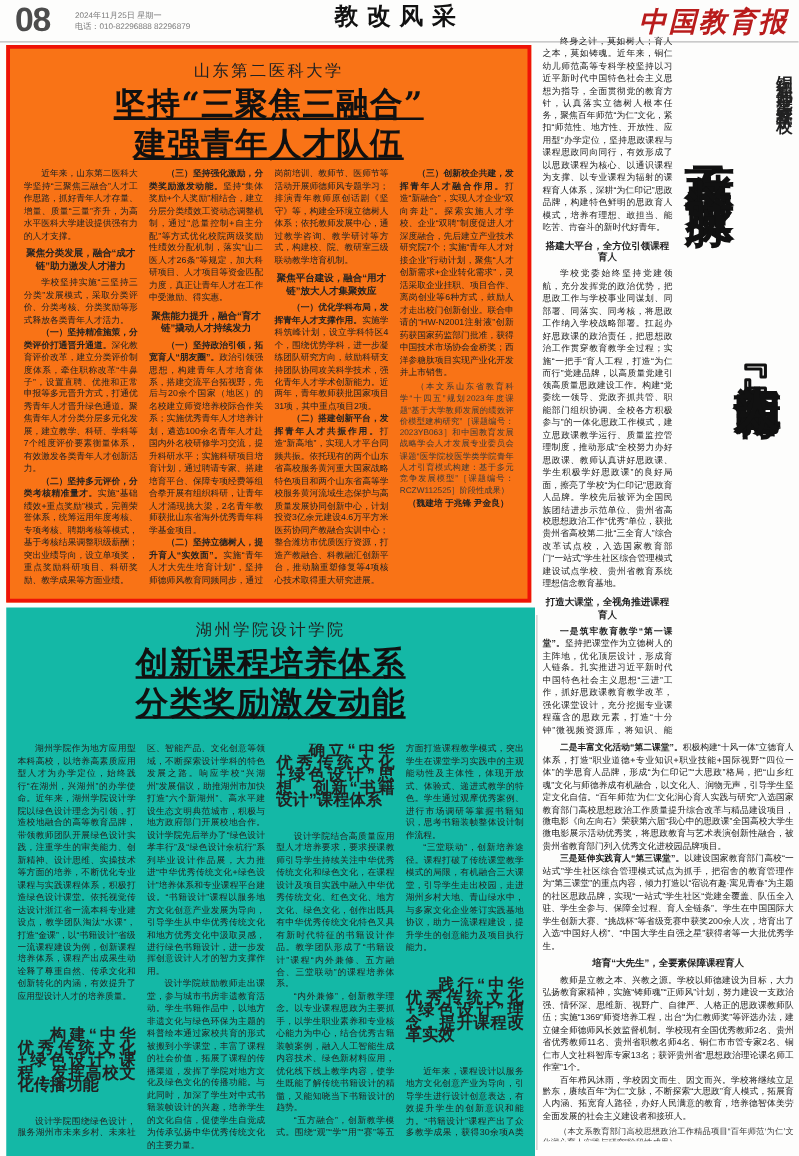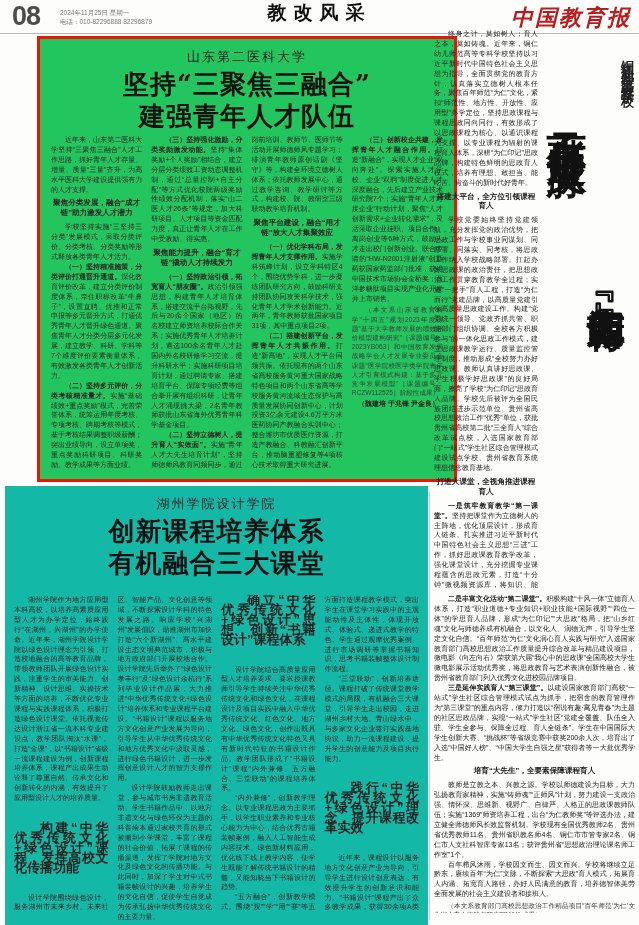--- a/index.html
+++ b/index.html
@@ -9,24 +9,24 @@
   
   .hdr-rule{position:absolute;left:0;right:0;top:33px;border-top:1px solid #b9b9b9;}
   .pagenum{position:absolute;left:12px;top:1px;font-size:27px;font-weight:bold;color:#4c4c4c;letter-spacing:-1px;}
   .hdr-meta{position:absolute;left:60px;top:8px;font-size:6.5px;line-height:9px;color:#7a7a7a;}
   .section-title{position:absolute;left:0;right:0;top:0;text-align:center;font-size:19px;
        font-weight:900;letter-spacing:7px;color:#111;}
   .masthead{position:absolute;right:8px;top:3px;font-size:22px;font-weight:bold;
        font-family:"DejaVu Serif",serif;font-style:italic;letter-spacing:2px;color:#b91c1c;}
   
   .redbox{position:absolute;left:5px;top:36px;width:420px;height:446px;
-       border:3px solid #ee1307;box-sizing:border-box;background:#22c55e;margin-left:32px;}
+       border:3px solid #ee1307;box-sizing:border-box;background:#f97316;}
   .kicker{text-align:center;font-size:13px;color:#222;margin-top:9px;letter-spacing:2px;}
   .headline{text-align:center;font-size:26px;line-height:32px;font-weight:bold;
-       font-family:"DejaVu Serif",serif;color:#111;margin-top:2px;letter-spacing:1px;}
+       font-family:"DejaVu Serif",serif;color:#111;margin-top:2px;letter-spacing:1px;text-decoration:underline;}
   
   .cols{position:absolute;font-size:7px;line-height:9.9px;text-align:justify;
        overflow:hidden;column-fill:auto;color:#222;}
   .cols-main{left:11px;right:11px;top:96px;bottom:5px;column-count:4;column-gap:9px;}
   .bottom-art{position:absolute;left:5px;top:486px;width:423px;height:439px;background:#14b8a6;}
   .cols-bottom{left:9px;right:9px;top:109px;bottom:3px;column-count:4;column-gap:9px;}
   
   p.blk-p{margin:0;text-indent:2em;}
   p.blk-h{margin:4px 0;text-indent:0;text-align:center;font-weight:bold;font-size:7.6px;}
   p.blk-hl{margin:20px 0;text-indent:2em;font-weight:bold;font-size:13px;}
@@ -105,21 +105,21 @@
       <p class="blk-p">百年栉风沐雨，学校因文而生、因文而兴。学校将继续立足黔东，赓续百年“为仁”文脉，不断探索“大思政”育人模式，拓展育人内涵、拓宽育人路径，办好人民满意的教育，培养德智体美劳全面发展的社会主义建设者和接班人。</p>
       <p class="blk-note">（本文系教育部门高校思想政治工作精品项目“百年师范‘为仁’文化润心育人实践与研究”阶段性成果）</p>
     </div>
 </div>
 <div class="v-rule"></div>
 
 <div class="bottom-art">
   <div class="kicker">湖州学院设计学院</div>
   <div class="headline">
     <div>创新课程培养体系</div>
-    <div>有机融合三大课堂</div>
+    <div>分类奖励激发动能</div>
   </div>
   <div class="cols cols-bottom">
       <p class="blk-p">湖州学院作为地方应用型本科高校，以培养高素质应用型人才为办学定位，始终践行“在湖州，兴湖州”的办学使命。近年来，湖州学院设计学院以绿色设计理念为引领，打造校地融合的高等教育品牌，带领教师团队开展绿色设计实践，注重学生的审美能力、创新精神、设计思维、实操技术等方面的培养，不断优化专业课程与实践课程体系，积极打造绿色设计课堂。依托视觉传达设计浙江省一流本科专业建设点，教学团队淘汰“水课”，打造“金课”，以“书籍设计”省级一流课程建设为例，创新课程培养体系，课程产出成果生动诠释了尊重自然、传承文化和创新转化的内涵，有效提升了应用型设计人才的培养质量。</p>
       <p class="blk-hl">构建“中华优秀传统文化+绿色设计”课程，发挥高校文化传播功能</p>
       <p class="blk-p">设计学院围绕绿色设计，服务湖州市未来乡村、未来社区、智能产品、文化创意等领域，不断探索设计学科的特色发展之路。响应学校“兴湖州”发展倡议，助推湖州市加快打造“六个新湖州”、高水平建设生态文明典范城市，积极与地方政府部门开展校地合作。设计学院先后举办了“绿色设计孝丰行”及“绿色设计余杭行”系列毕业设计作品展，大力推进“中华优秀传统文化+绿色设计”培养体系和专业课程平台建设。“书籍设计”课程以服务地方文化创意产业发展为导向，引导学生从中华优秀传统文化和地方优秀文化中汲取灵感，进行绿色书籍设计，进一步发挥创意设计人才的智力支撑作用。</p>
       <p class="blk-p">设计学院鼓励教师走出课堂，参与城市书房非遗教育活动。学生书籍作品中，以地方非遗文化与绿色环保为主题的科普绘本通过家校共育的形式被搬到小学课堂，丰富了课程的社会价值，拓展了课程的传播渠道，发挥了学院对地方文化及绿色文化的传播功能。与此同时，加深了学生对中式书籍装帧设计的兴趣，培养学生的文化自信，促使学生自觉成为传承弘扬中华优秀传统文化的主要力量。</p>
       <p class="blk-hl">确立“中华优秀传统文化+绿色设计”思想，创新“书籍设计”课程体系</p>
       <p class="blk-p">设计学院结合高质量应用型人才培养要求，要求授课教师引导学生持续关注中华优秀传统文化和绿色文化，在课程设计及项目实践中融入中华优秀传统文化、红色文化、地方文化、绿色文化，创作出既具有中华优秀传统文化特色又具有新时代特征的书籍设计作品。教学团队形成了“书籍设计”课程“内外兼修、五方融合、三堂联动”的课程培养体系。</p>
       <p class="blk-p">“内外兼修”，创新教学理念。以专业课程思政为主要抓手，以学生职业素养和专业核心能力为中心，结合优秀古籍装帧案例，融入人工智能生成内容技术、绿色新材料应用，优化线下线上教学内容，使学生既能了解传统书籍设计的精髓，又能知晓当下书籍设计的趋势。</p>
       <p class="blk-p">“五方融合”，创新教学模式。围绕“观”“学”“用”“赛”等五方面打造课程教学模式，突出学生在课堂学习实践中的主观能动性及主体性，体现开放式、体验式、递进式教学的特色。学生通过观摩优秀案例、进行市场调研等掌握书籍知识，思考书籍装帧整体设计制作流程。</p>

